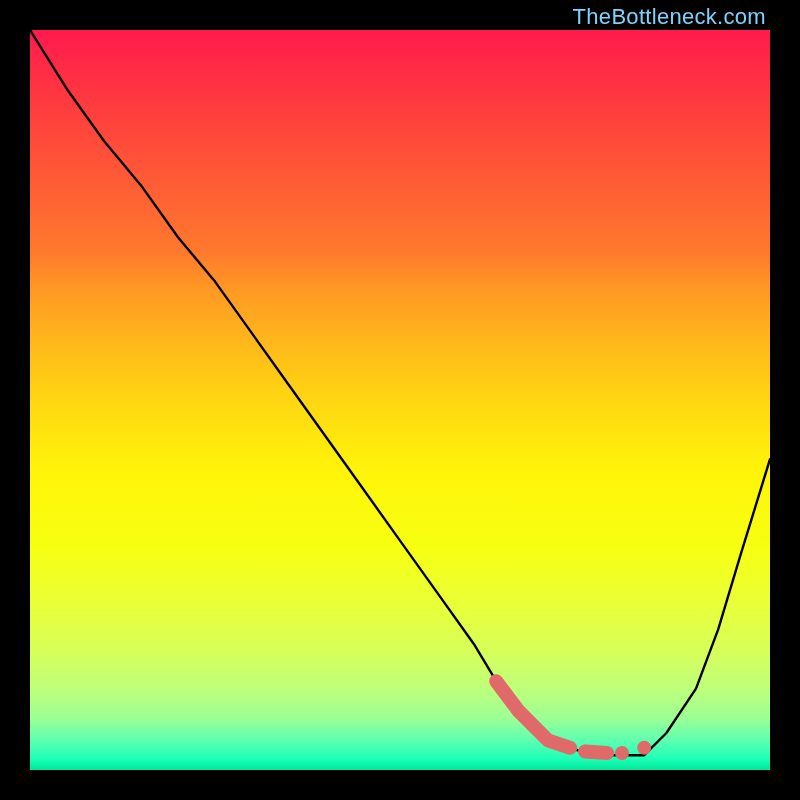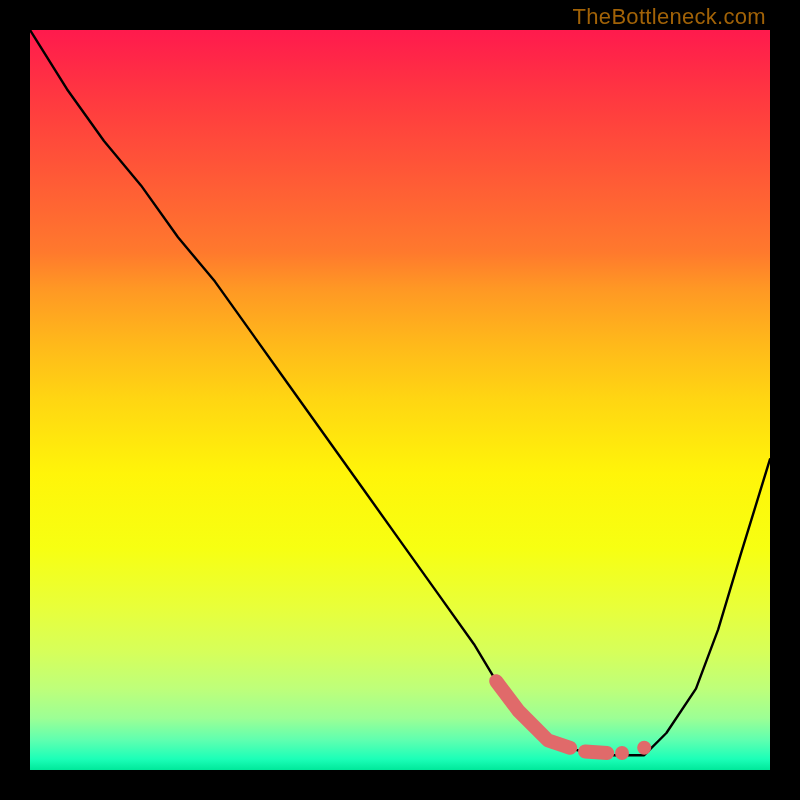--- a/index.html
+++ b/index.html
@@ -42,21 +42,21 @@
       #9cff95 93%,
       #5effb0 96%,
       #1cffb8 98.5%,
       #00e89a 100%
     );
   }
   .watermark {
     position: absolute;
     top: 4px;
     right: 34px;
-    color: #a16207;
+    color: #7dd3fc;
     font-size: 22px;
     letter-spacing: 0.3px;
     font-weight: 500;
     user-select: none;
   }
   svg.curve {
     position: absolute;
     left: 0;
     top: 0;
     width: 740px;

